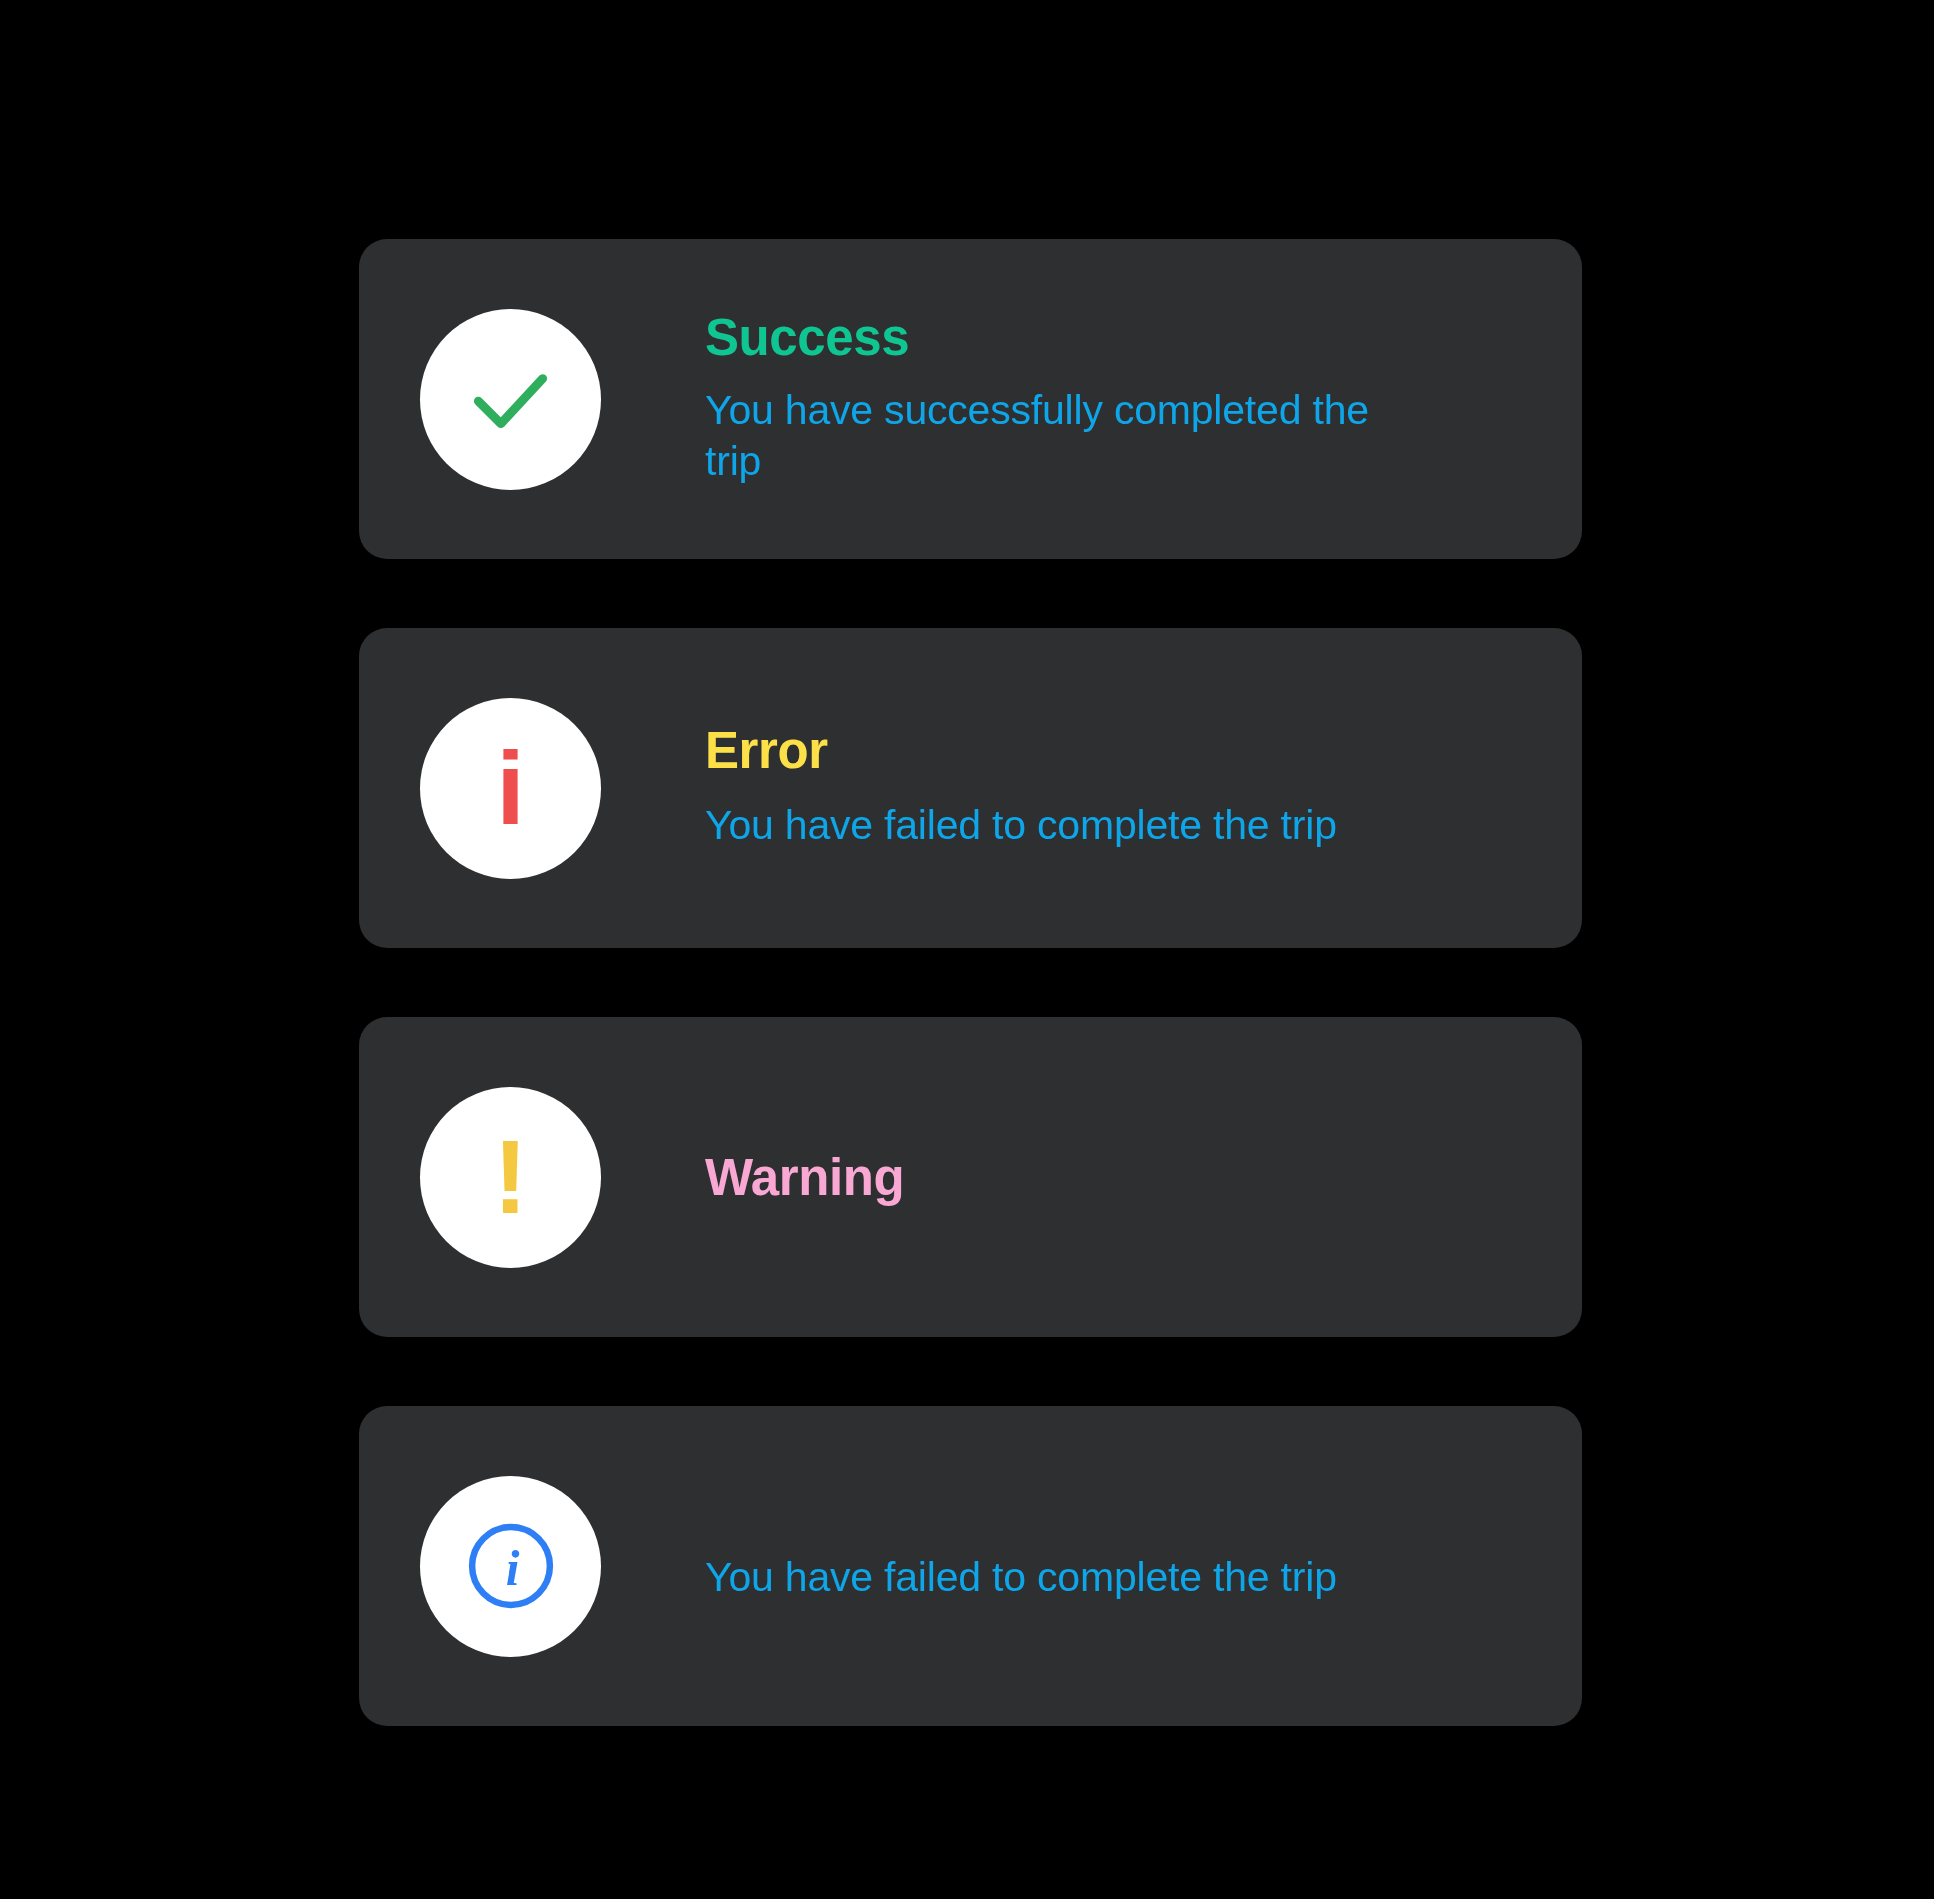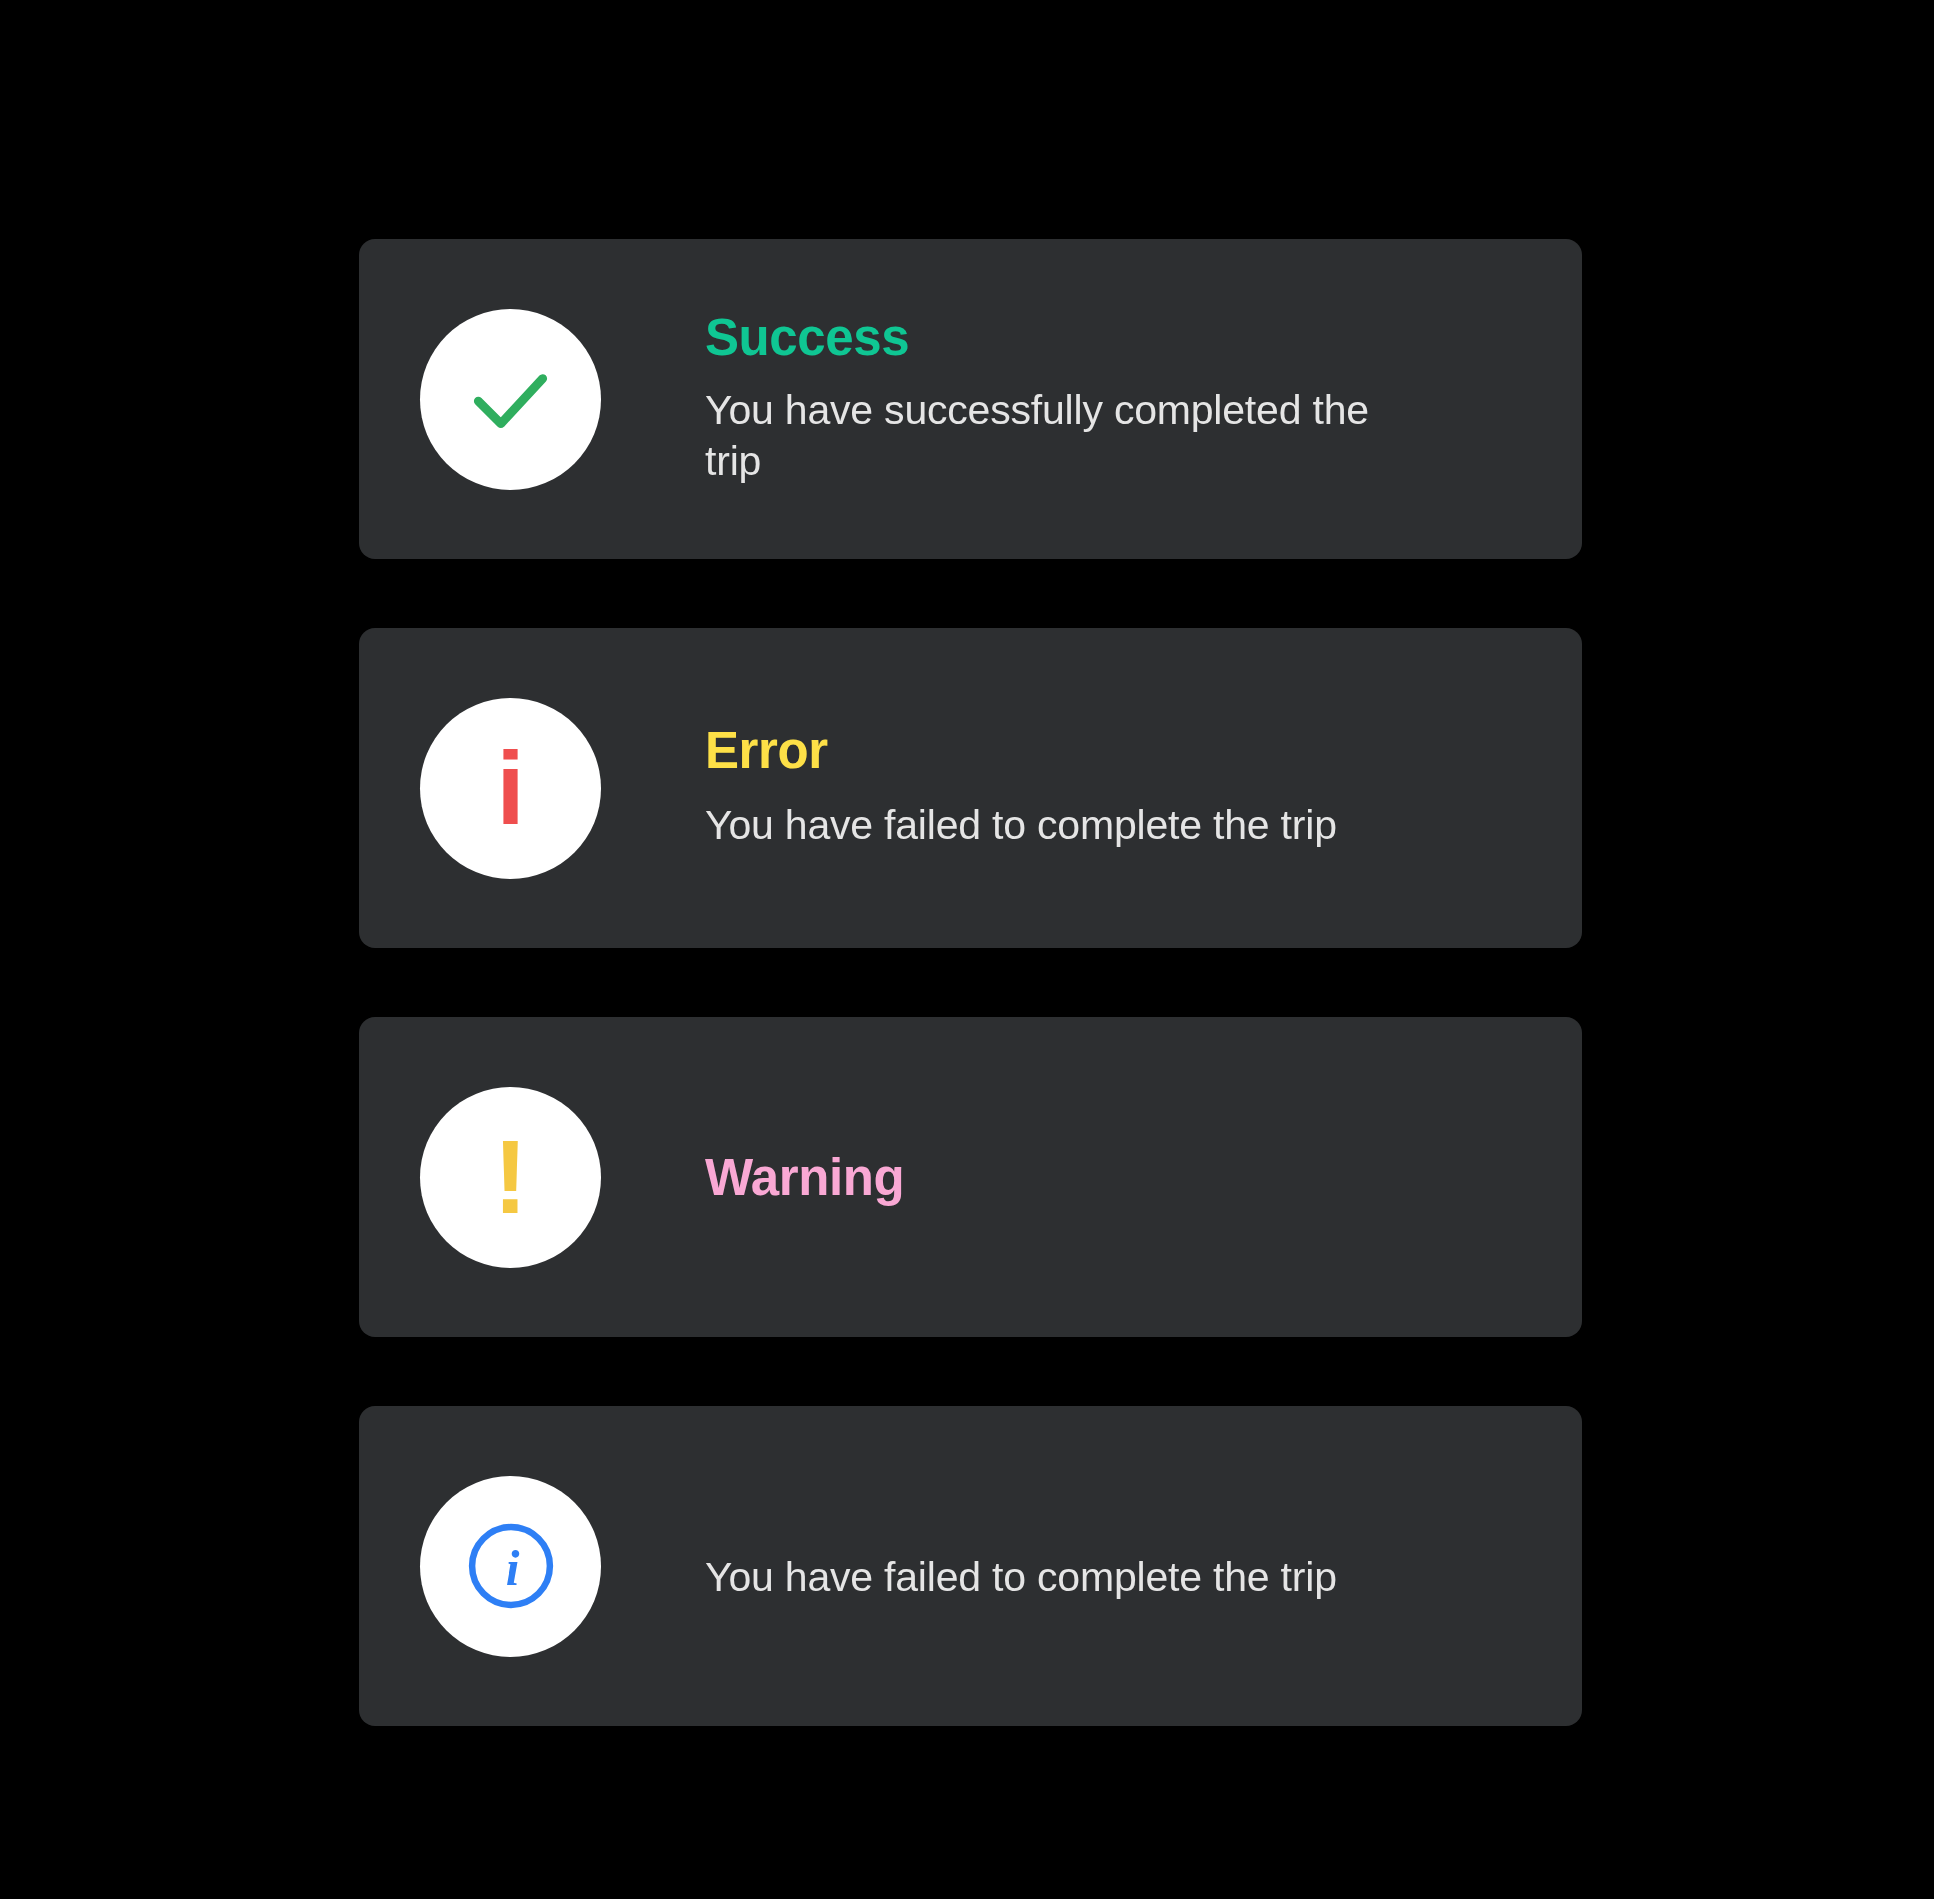--- a/index.html
+++ b/index.html
@@ -19,21 +19,21 @@
     width: 1223px;
     display: flex;
     flex-direction: column;
     gap: 69px;
   }
 
   .alert-card {
     width: 1223px;
     height: 320px;
     background: #2D2F31;
-    border-radius: 16px;
+    border-radius: 28px;
     display: flex;
     align-items: center;
     padding-left: 61px;
     padding-right: 48px;
   }
 
   .icon-badge {
     width: 181px;
     height: 181px;
     min-width: 181px;
@@ -59,21 +59,21 @@
     font-weight: bold;
     line-height: 1.0;
     letter-spacing: -0.4px;
     white-space: nowrap;
   }
 
   .alert-body {
     font-size: 41px;
     font-weight: 400;
     line-height: 1.22;
-    color: #e5e5e5;
+    color: #0ea5e9;
     letter-spacing: -0.2px;
     max-width: 725px;
   }
 
   
   .card-success .alert-title { color: #0FC693; }
   .card-success .alert-body  { margin-top: 22px; max-width: 709px; }
 
   .card-error   .alert-title { color: #fde047; }
   .card-error   .alert-body  { margin-top: 24px; white-space: nowrap; }

